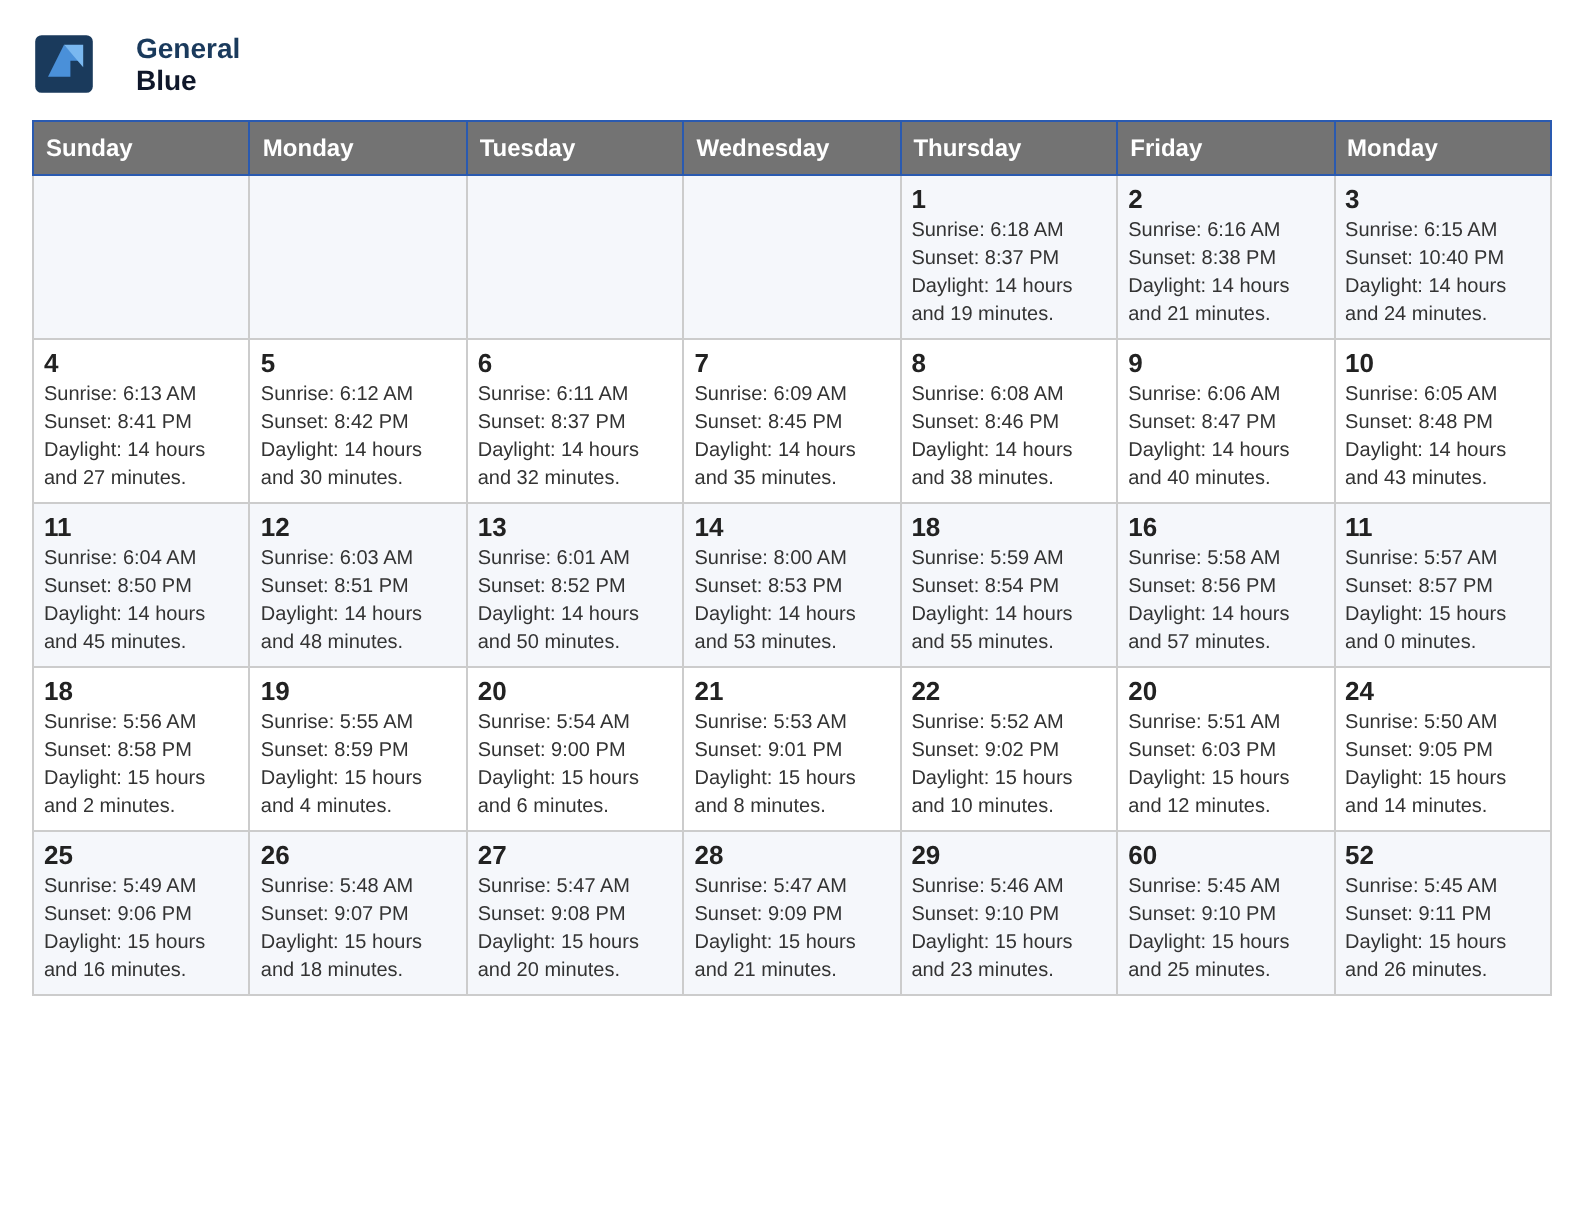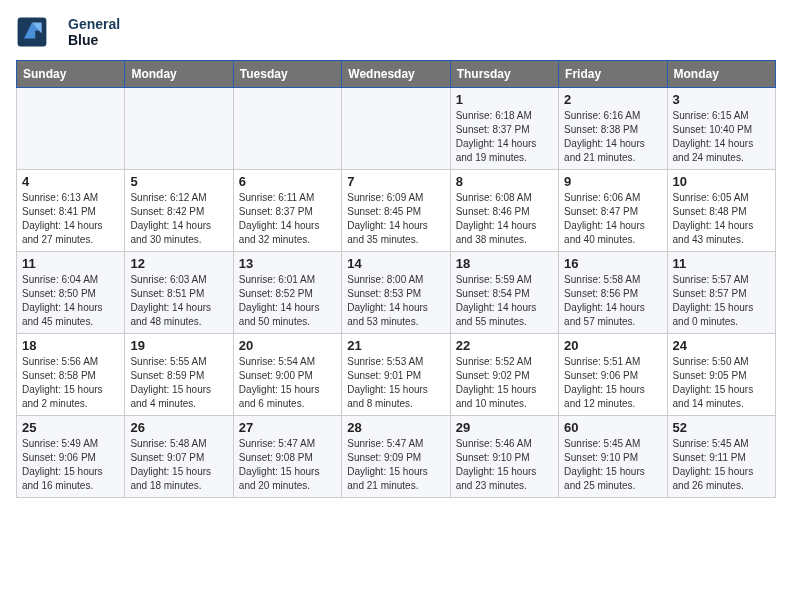--- a/index.html
+++ b/index.html
@@ -254,21 +254,21 @@
         </td>
         <td>
           <div class="day-number">22</div>
           <div class="day-info">Sunrise: 5:52 AM
 Sunset: 9:02 PM
 Daylight: 15 hours and 10 minutes.</div>
         </td>
         <td>
           <div class="day-number">20</div>
           <div class="day-info">Sunrise: 5:51 AM
-Sunset: 9:06 PM
+Sunset: 6:03 PM
 Daylight: 15 hours and 12 minutes.</div>
         </td>
         <td>
           <div class="day-number">24</div>
           <div class="day-info">Sunrise: 5:50 AM
 Sunset: 9:05 PM
 Daylight: 15 hours and 14 minutes.</div>
         </td>
       </tr>
       <tr>

